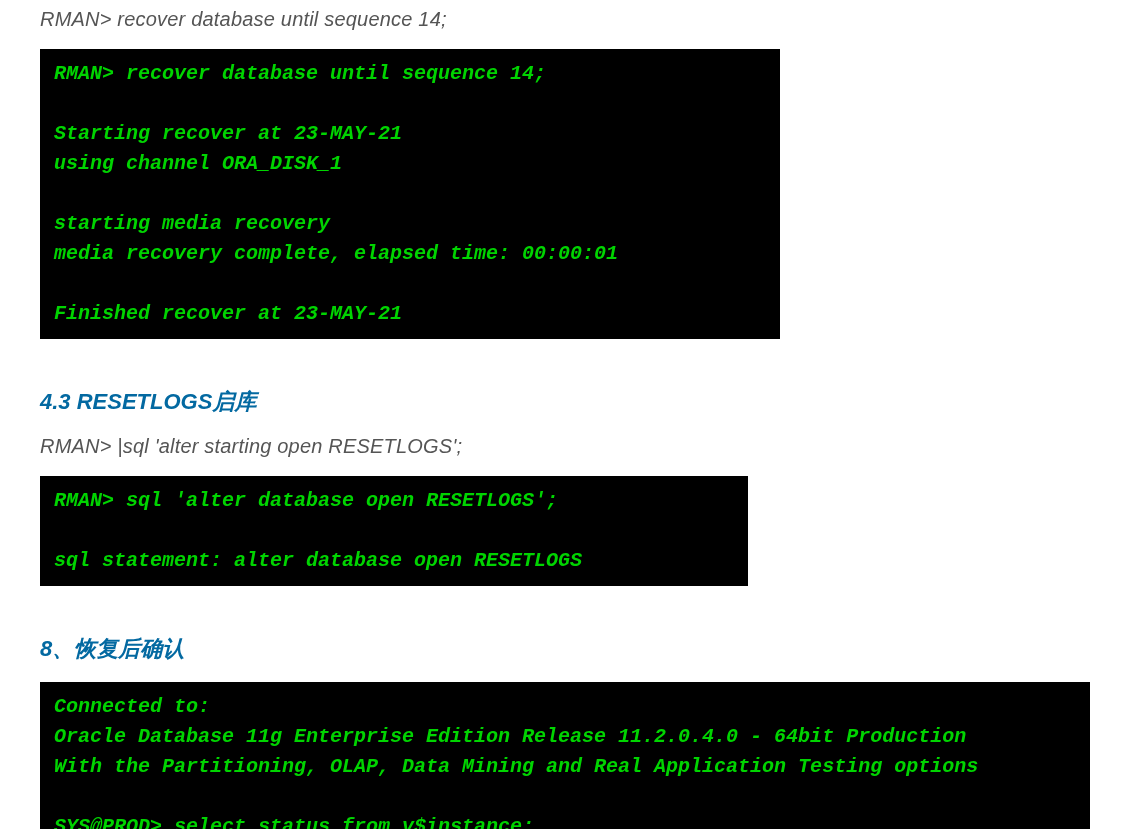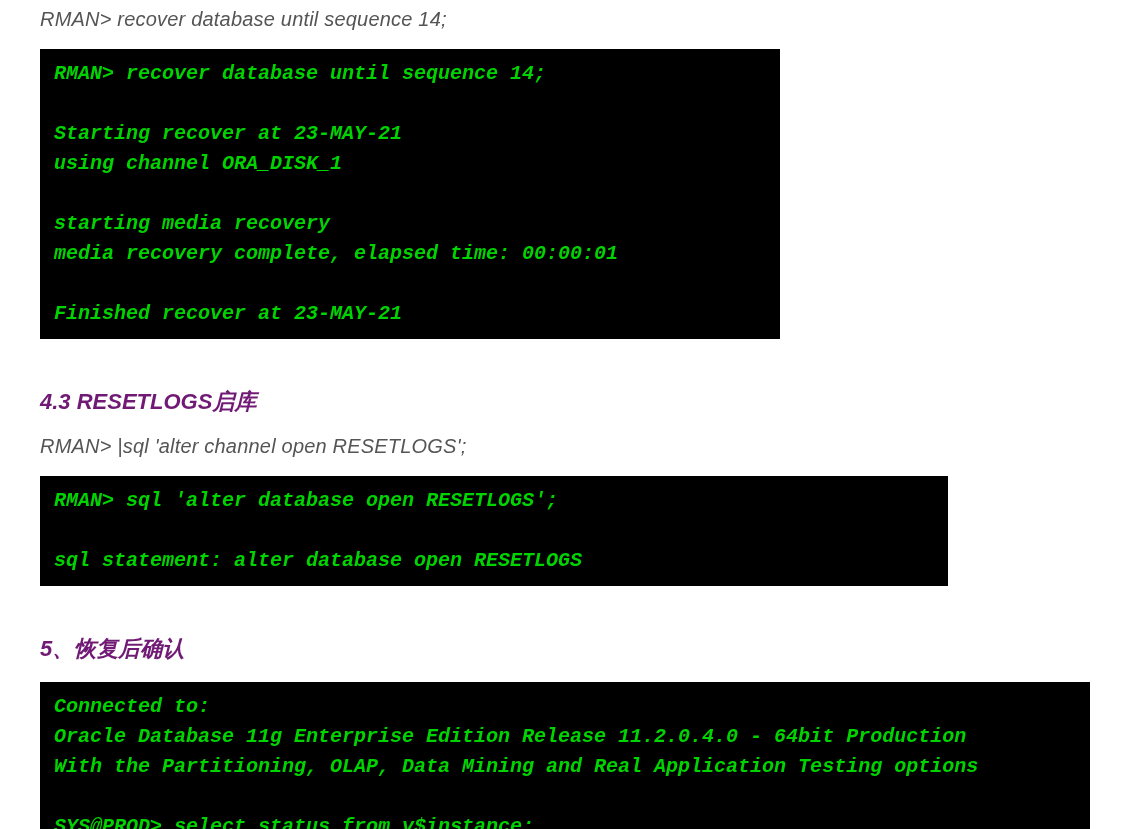--- a/index.html
+++ b/index.html
@@ -23,26 +23,26 @@
     font-family: "Courier New", monospace;
     font-weight: bold;
     font-size: 20px;
     padding: 10px 14px;
     line-height: 1.5;
     white-space: pre;
     display: inline-block;
     margin-bottom: 24px;
   }
   .terminal.wide1 { width: 740px; }
-  .terminal.wide2 { width: 908px; }
+  .terminal.wide2 { width: 708px; }
   .terminal.full  { width: 1050px; }
   h3.section {
     font-size: 22px;
     font-weight: bold;
-    color: #701a75;
+    color: #0369a1;
     margin: 24px 0 18px 0;
   }
   .cursor-caret {
     color: #555;
   }
 </style>
 </head>
 <body>
 
 
@@ -55,28 +55,28 @@
 using channel ORA_DISK_1
 
 starting media recovery
 media recovery complete, elapsed time: 00:00:01
 
 Finished recover at 23-MAY-21</div>
 
 <h3 class="section">4.3 RESETLOGS启库</h3>
 
 <div class="cmd-text">
-  <span>RMAN&gt; </span><span class="cursor-caret">|</span><span>sql 'alter channel open RESETLOGS';</span>
+  <span>RMAN&gt; </span><span class="cursor-caret">|</span><span>sql 'alter starting open RESETLOGS';</span>
 </div>
 
 <div class="terminal wide2">RMAN&gt; sql 'alter database open RESETLOGS';
 
 sql statement: alter database open RESETLOGS</div>
 
-<h3 class="section">5、恢复后确认</h3>
+<h3 class="section">8、恢复后确认</h3>
 
 <div class="terminal full">Connected to:
 Oracle Database 11g Enterprise Edition Release 11.2.0.4.0 - 64bit Production
 With the Partitioning, OLAP, Data Mining and Real Application Testing options
 
 SYS@PROD&gt; select status from v$instance;
 
 STATUS</div>
 
 

